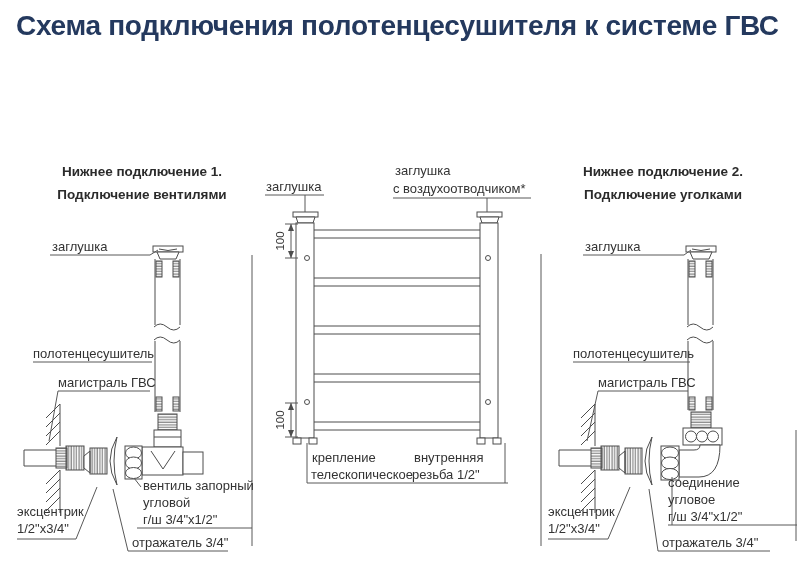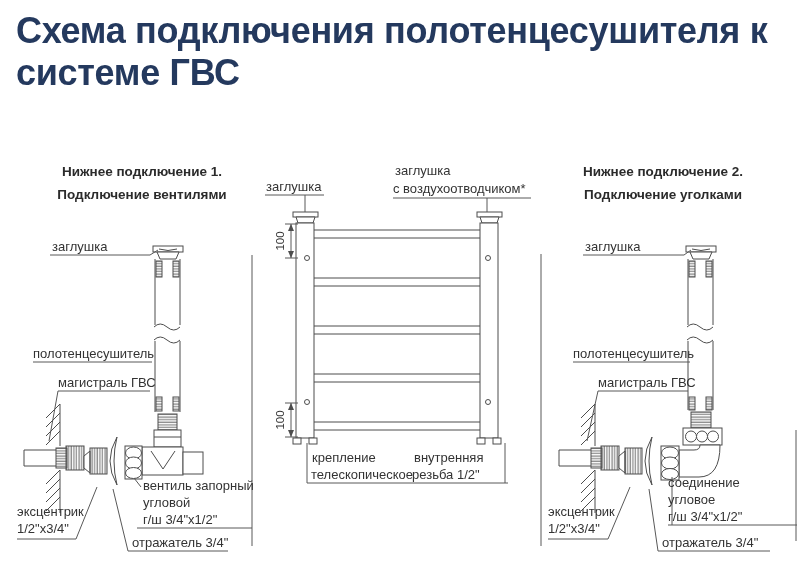--- a/index.html
+++ b/index.html
@@ -1,17 +1,17 @@
 <!DOCTYPE html>
 <html><head>
 <meta charset="utf-8">
 <style>
   html,body{margin:0;padding:0;background:#ffffff;width:800px;height:578px;overflow:hidden;}
   #page{position:relative;width:800px;height:578px;background:#fff;font-family:"Liberation Sans",sans-serif;}
-  #title{position:absolute;left:16px;top:10px;width:780px;margin:0;font-size:36px;font-weight:bold;
+  #title{position:absolute;left:16px;top:10px;width:780px;margin:0;font-size:28px;font-weight:bold;
          color:#24395e;letter-spacing:-0.3px;font-family:"Liberation Sans",sans-serif;}
   svg{position:absolute;left:0;top:0;}
   .hdg{font:bold 13.5px "Liberation Sans",sans-serif;fill:#2b2b2b;}
   .lbl{font:13px "Liberation Sans",sans-serif;fill:#333333;}
   .dim{font:11.5px "Liberation Sans",sans-serif;fill:#333333;}
   .ln{stroke:#585858;stroke-width:1;fill:none;}
   .art{stroke:#4d4d4d;stroke-width:1;fill:none;}
   .artw{stroke:#4d4d4d;stroke-width:1;fill:#ffffff;}
   .kn{stroke:#4d4d4d;stroke-width:1;fill:url(#kn);}
   .th{stroke:#4d4d4d;stroke-width:1;fill:url(#th);}

